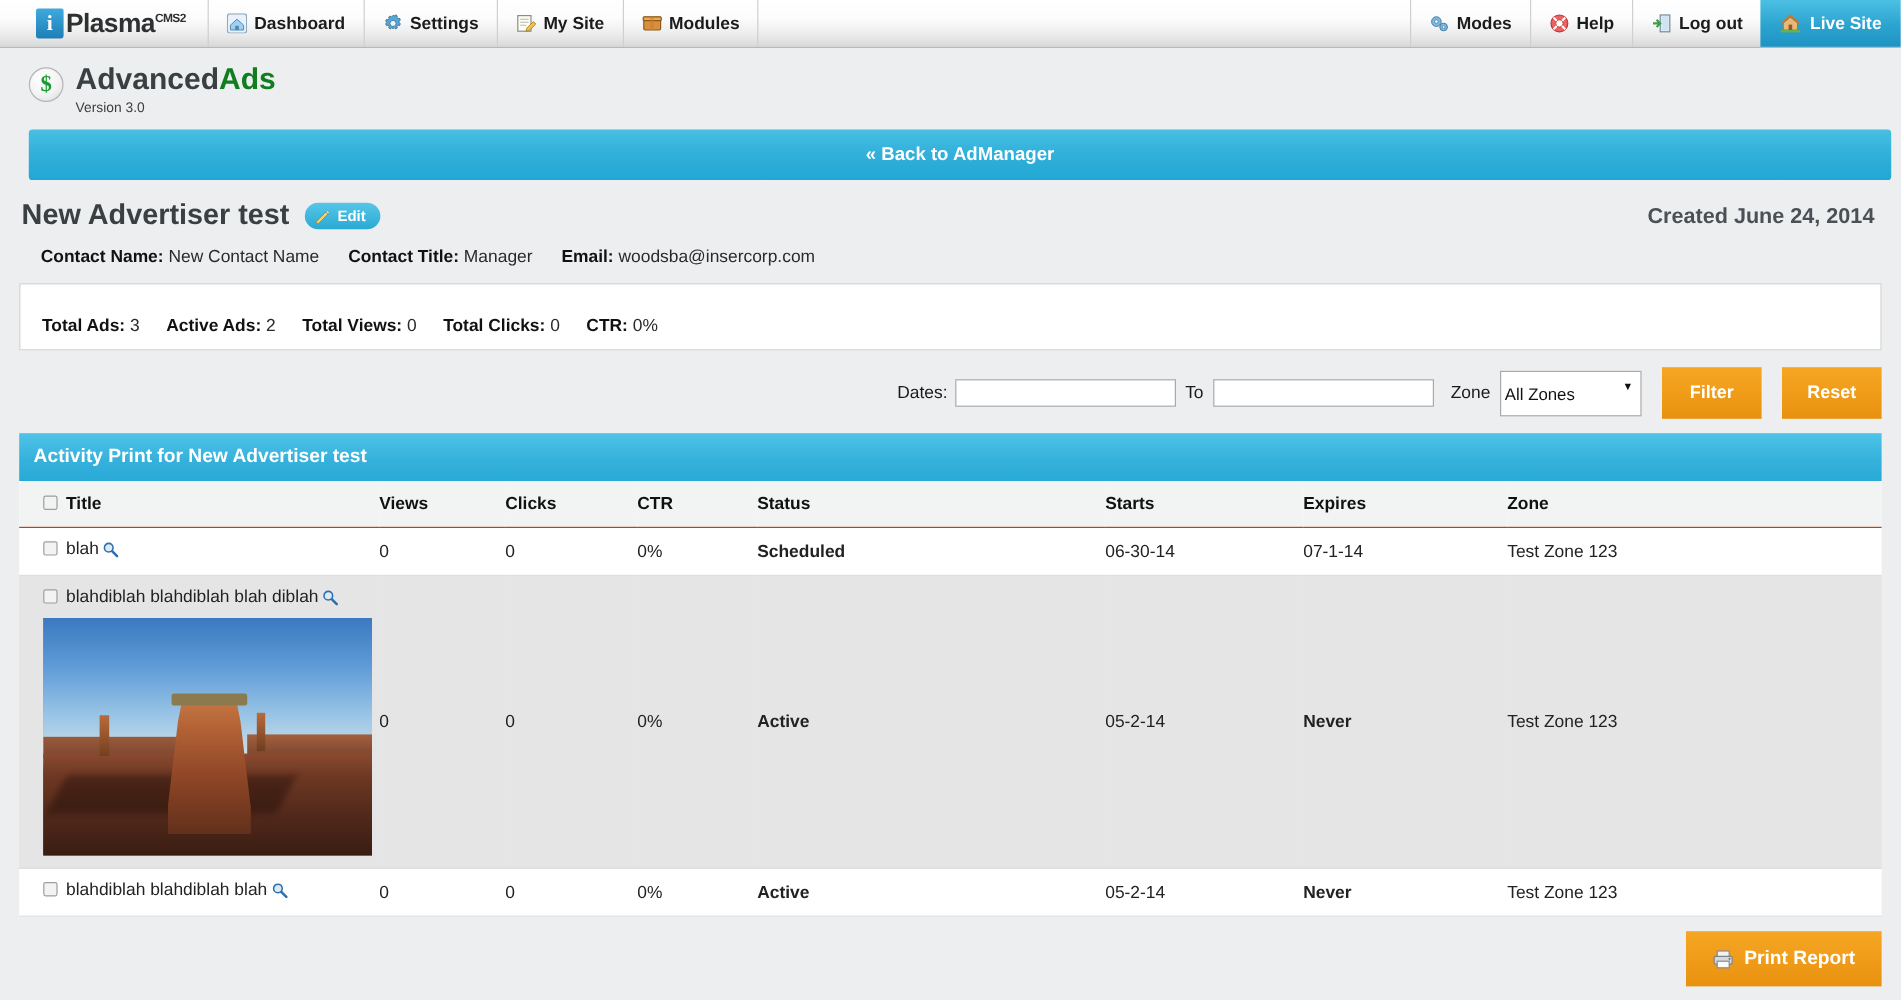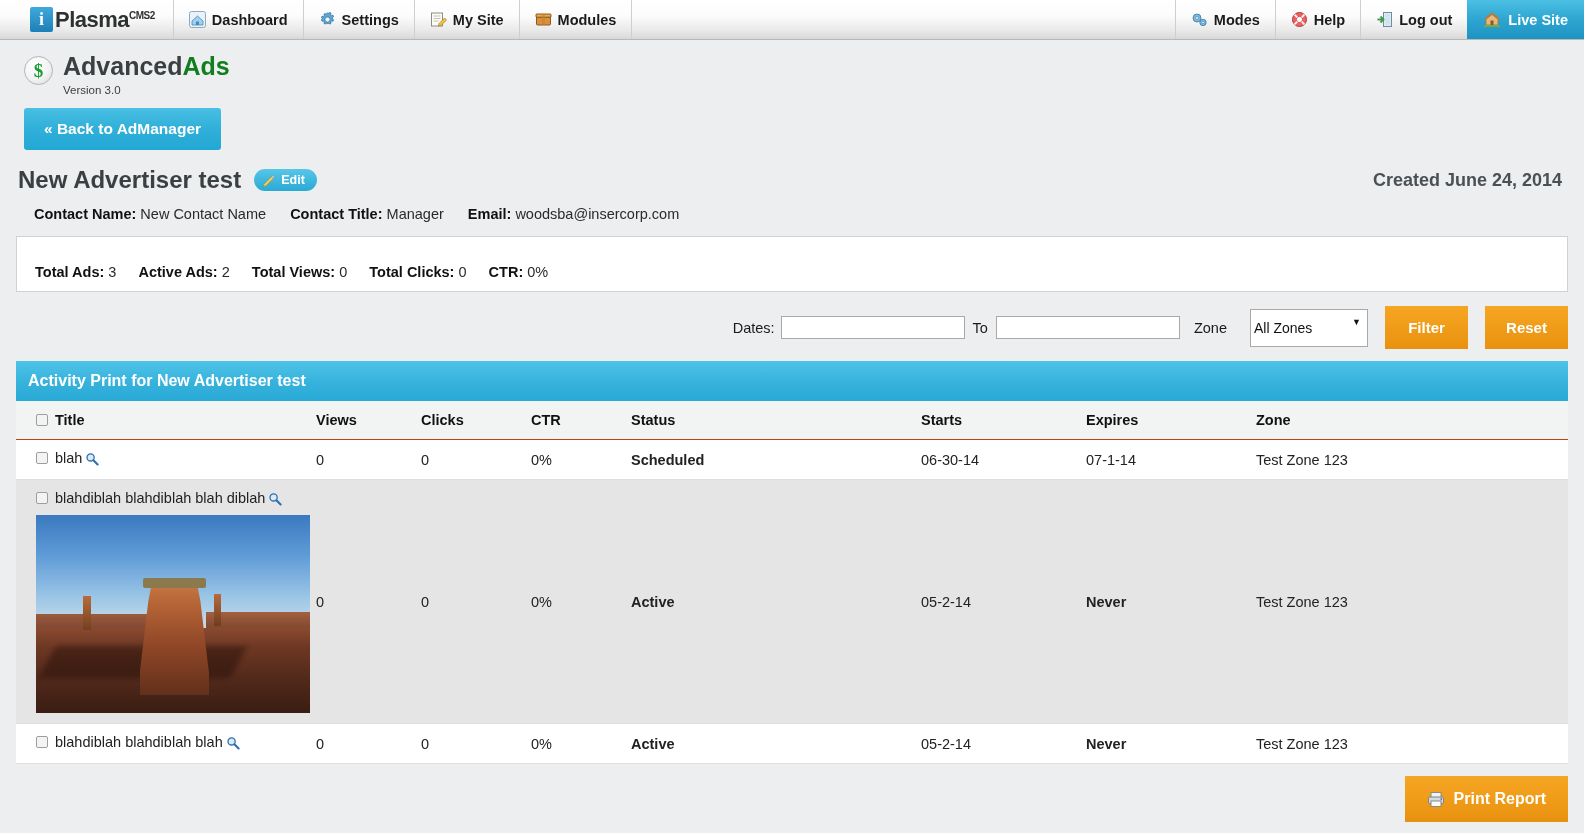--- a/index.html
+++ b/index.html
@@ -74,21 +74,21 @@
     border: 1px solid #b5b5b5;
     display: flex; align-items: center; justify-content: center;
     color: #169c2f; font-weight: bold; font-size: 19px;
     font-family: "Liberation Serif", serif;
     margin-top: 2px;
   }
   .aa-title { font-size: 25px; font-weight: bold; color: #3a3f41; line-height: 1; }
   .aa-title .green { color: #107d1e; }
   .aa-version { font-size: 11.5px; color: #3d3d3d; margin-top: 5px; }
 
-  .btn-row { display: flex; gap: 34px; padding: 12px 0 0 16px; }
+  .btn-row { display: flex; gap: 34px; padding: 12px 0 0 16px; flex-direction: column; }
   .btn-blue {
     background: linear-gradient(to bottom, #49bfe3 0%, #31b0da 48%, #22a7d4 100%);
     color: #fff; font-weight: bold; font-size: 15.5px;
     border: none; border-radius: 3px;
     padding: 12px 20px;
     cursor: pointer;
   }
 
   .adv-row {
     display: flex; align-items: center;
@@ -139,21 +139,20 @@
   .to-lbl { margin: 0 8px; font-size: 14.5px; color: #1a1a1a; }
   .zone-lbl { margin: 0 8px 0 14px; font-size: 14.5px; color: #1a1a1a; }
   .zone-select {
     width: 118px; height: 38px;
     border: 1px solid #a9a9a9; background: #fff;
     font-size: 14px; color: #111;
     padding: 1px 3px;
     font-family: "Liberation Sans", sans-serif;
     -webkit-appearance: none; appearance: none;
     position: relative;
-    margin-left: 15px;
   }
   .select-wrap { position: relative; display: inline-block; }
   .select-wrap .caret {
     position: absolute; right: 7px; top: 8px;
     font-size: 9px; color: #111; pointer-events: none;
   }
   .btn-orange {
     background: linear-gradient(to bottom, #f5a623 0%, #ef9b18 55%, #e89110 100%);
     color: #fff; font-weight: bold; font-size: 15px;
     border: none; padding: 13px 0; width: 83px;

